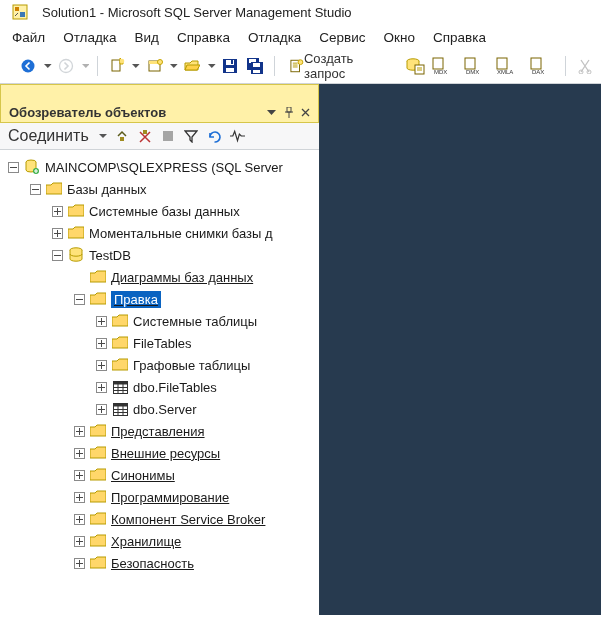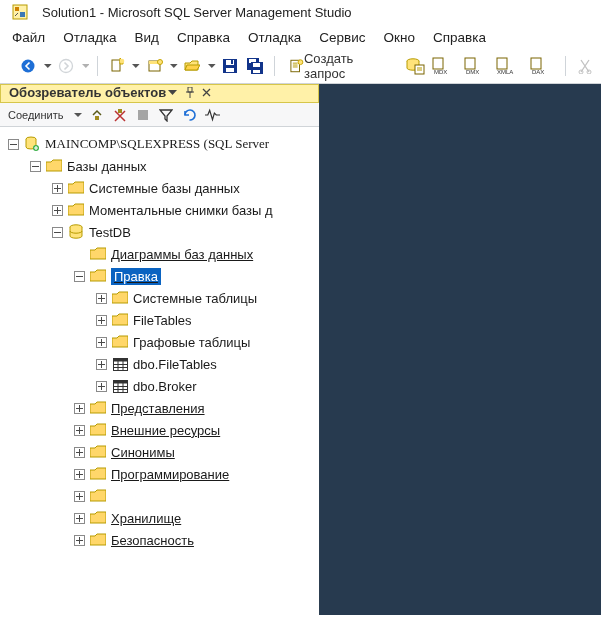--- a/index.html
+++ b/index.html
@@ -24,42 +24,42 @@
   .toolbar .dd path { fill: #555; }
   .toolbar .query { display: flex; align-items: center; gap: 0; padding: 0 6px; height: 22px; }
   .toolbar .query span { font-size: 13px; color: #333; }
 
   
   .content { display: flex; height: calc(617px - 26px - 26px - 34px); }
   .explorer { width: 320px; display: flex; flex-direction: column; border-right: 1px solid #2c3e50; }
   .workspace { flex: 1; background: #273a4f; }
 
   
-  .exp-head { display: flex; align-items: center; background: #fff1a8; border: 1px solid #d6c64a; padding: 0 6px 2px 8px; }
+  .exp-head { display: flex; align-items: center; justify-content: space-between; background: #fff1a8; border: 1px solid #d6c64a; padding: 20px 6px 2px 8px; }
   .exp-head .caption { font-size: 13px; font-weight: 600; color: #333; }
   .exp-head .winbtns { display: flex; gap: 4px; align-items: center; }
   .exp-head .winbtn { width: 13px; height: 13px; display: flex; align-items: center; justify-content: center; }
 
   
   .exp-tb { display: flex; align-items: center; gap: 8px; padding: 4px 8px; border-bottom: 1px solid #d0d4d8; background: #f7f7f8; }
-  .exp-tb .lbl { font-size: 11px; color: #333; margin-right: 2px; }
+  .exp-tb .lbl { font-size: 16px; color: #333; margin-right: 2px; }
   .exp-tb .tico { width: 15px; height: 15px; display: flex; align-items: center; justify-content: center; }
 
   
   .tree { flex: 1; overflow: auto; background: #fff; padding: 6px 4px 6px 4px; }
   .row { display: flex; align-items: center; height: 22px; white-space: nowrap; }
   .exp { width: 11px; height: 11px; border: 1px solid #8a8a8a; background: #fff; display: flex; align-items: center; justify-content: center; margin-right: 5px; position: relative; flex: 0 0 11px; }
   .exp::before, .exp::after { content:""; position:absolute; background:#4a4a4a; }
   .exp::before { width:7px; height:1px; }
   .exp.plus::after { width:1px; height:7px; }
   .noexp { width:11px; height:11px; margin-right:5px; flex:0 0 11px; }
   .icon { width:16px; height:16px; margin-right:5px; flex:0 0 16px; display:flex; align-items:center; justify-content:center; }
   .label { font-size: 13px; color: #1a1a1a; }
   .label.sel { background:#0a63c1; color:#fff; padding: 1px 3px; }
-  .i0 { padding-left: 4px; font-family: Liberation Serif, serif; }
+  .i0 { padding-left: 4px; }
   .i1 { padding-left: 26px; }
   .i2 { padding-left: 48px; }
   .i3 { padding-left: 70px; text-decoration: underline; }
   .i4 { padding-left: 92px; }
 
   
   svg { display:block; }
 </style>
 </head>
 <body>
@@ -398,21 +398,21 @@
 
       <div class="row i4">
         <span class="exp plus"></span>
         <span class="icon">
             <svg width="15" height="13" viewBox="0 0 15 13">
               <rect x="0.5" y="0.5" width="14" height="12" fill="#fff" stroke="#333"></rect>
               <rect x="0.5" y="0.5" width="14" height="3" fill="#333"></rect>
               <path d="M5 .5V12.5M10 .5V12.5M.5 6.5H14.5M.5 9.5H14.5" stroke="#333"></path>
             </svg>
           </span>
-        <span class="label">dbo.Broker</span>
+        <span class="label">dbo.Server</span>
       </div>
 
       <div class="row i3">
         <span class="exp plus"></span>
         <span class="icon">
             <svg width="16" height="14" viewBox="0 0 16 14">
               <path d="M0 3 L5 3 L7 1 L16 1 V12 H0 Z" fill="#ffd76a" stroke="#b79b00"></path>
             </svg>
           </span>
         <span class="label">Представления</span>
@@ -448,20 +448,21 @@
         <span class="label">Программирование</span>
       </div>
 
       <div class="row i3">
         <span class="exp plus"></span>
         <span class="icon">
             <svg width="16" height="14" viewBox="0 0 16 14">
               <path d="M0 3 L5 3 L7 1 L16 1 V12 H0 Z" fill="#ffd76a" stroke="#b79b00"></path>
             </svg>
           </span>
+        <span class="label">Компонент Service Broker</span>
       </div>
 
       <div class="row i3">
         <span class="exp plus"></span>
         <span class="icon">
             <svg width="16" height="14" viewBox="0 0 16 14">
               <path d="M0 3 L5 3 L7 1 L16 1 V12 H0 Z" fill="#ffd76a" stroke="#b79b00"></path>
             </svg>
           </span>
         <span class="label">Хранилище</span>

